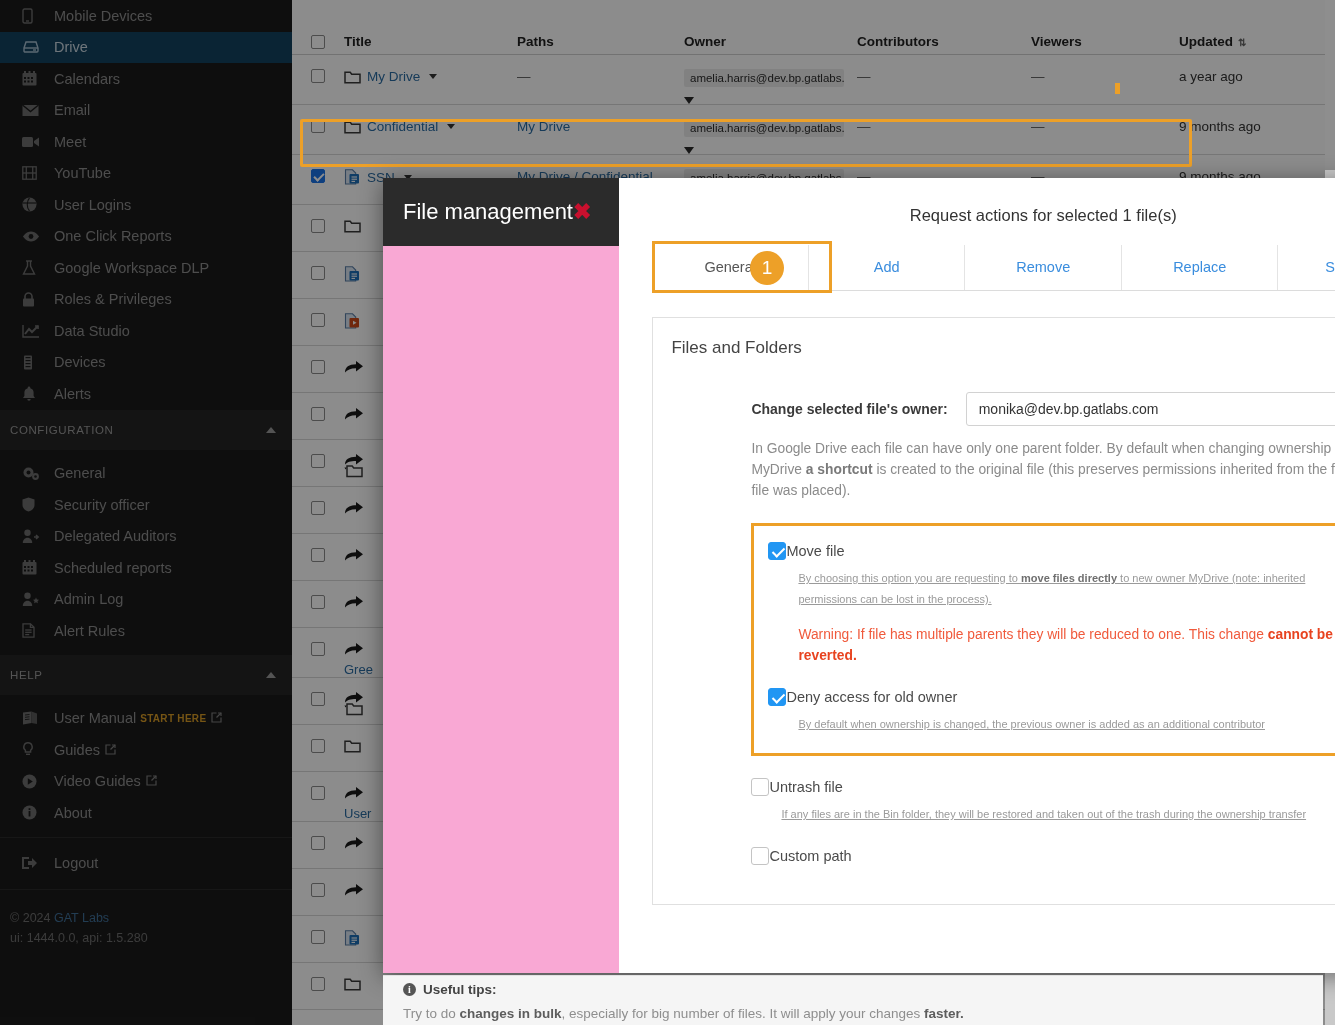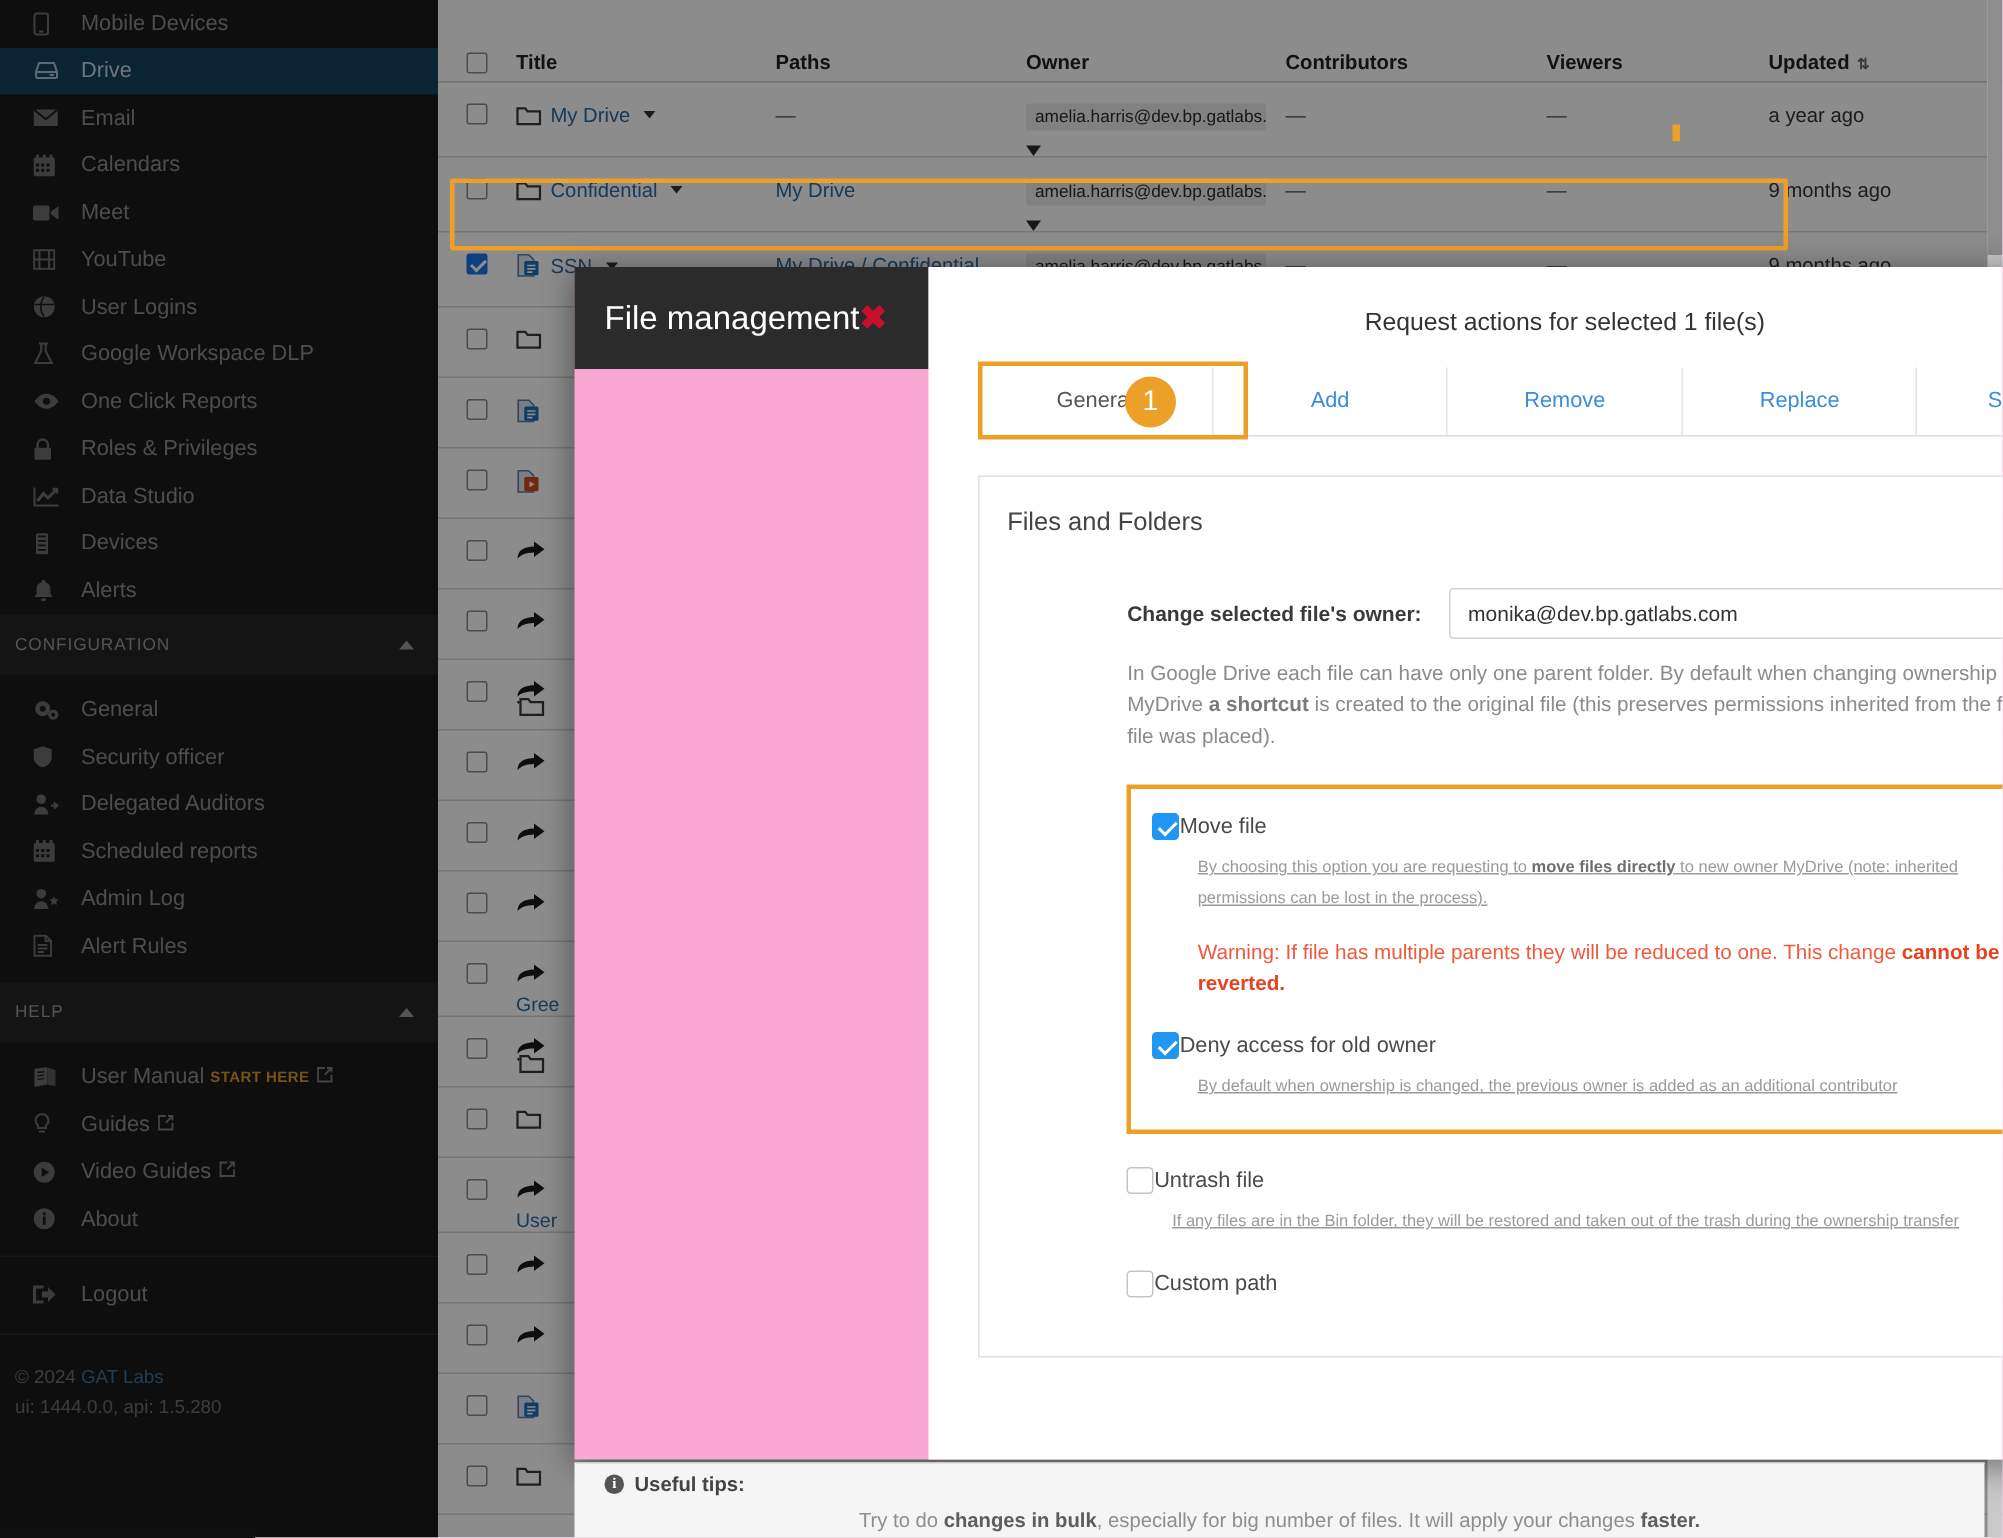--- a/index.html
+++ b/index.html
@@ -270,21 +270,21 @@
 
   .tips {
     position: absolute; left: 383px; top: 975px;
     width: 940px; height: 50px;
     background: #f5f5f5;
     border-top: 1px solid #e2e2e2;
     z-index: 40;
     padding: 6px 20px 0 20px;
   }
   .tips-head { font-size: 13.5px; font-weight: bold; color: #444; display:flex; align-items:center; gap:7px; }
-  .tips-body { font-size: 13.5px; color: #8e8e8e; margin-top: 9px; text-align: center; }
+  .tips-body { font-size: 13.5px; color: #8e8e8e; margin-top: 9px; }
   .tips-body b { color: #5d5d5d; }
   .info-ico {
     width: 13px; height: 13px; border-radius: 50%;
     background: #555; color: #fff; font-size: 10px; font-weight: bold;
     display:inline-flex; align-items:center; justify-content:center; font-family:"Liberation Serif", serif;
   }
   .orange-dot { position: absolute; left: 1115px; top: 83px; width: 5px; height: 11px; background: #eda028; z-index: 22; }
 </style>
 </head>
 <body>
@@ -304,30 +304,20 @@
         </div>
         <div class="nav-item active">
           <span class="nav-icon">
             <svg width="18" height="14" viewBox="0 0 18 14" fill="none" stroke="currentColor" stroke-width="1.4">
               <path d="M2 8 L4 2 H14 L16 8 V11 A1 1 0 0 1 15 12 H3 A1 1 0 0 1 2 11 Z"></path>
               <line x1="2" y1="8" x2="16" y2="8"></line>
               <line x1="11" y1="10" x2="14" y2="10"></line>
             </svg>
           </span>
           <span class="nav-label">Drive</span>
-        </div>
-        <div class="nav-item">
-          <span class="nav-icon">
-            <svg width="17" height="13" viewBox="0 0 17 13" fill="currentColor">
-              <path d="M0 0h17v13H0z" fill="none"></path>
-              <path d="M0.5 1h16v11h-16z" fill="currentColor"></path>
-              <path d="M0.5 1 L8.5 7.5 L16.5 1" fill="none" stroke="#1b1b1b" stroke-width="1.4"></path>
-            </svg>
-          </span>
-          <span class="nav-label">Email</span>
         </div>
         <div class="nav-item">
           <span class="nav-icon">
             <svg width="15" height="15" viewBox="0 0 15 15" fill="currentColor">
               <rect x="0.5" y="2" width="14" height="12.5" rx="1"></rect>
               <rect x="2" y="0" width="2" height="3"></rect>
               <rect x="6.5" y="0" width="2" height="3"></rect>
               <rect x="11" y="0" width="2" height="3"></rect>
               <g fill="#1b1b1b">
                 <rect x="2" y="6" width="2" height="2"></rect>
@@ -336,20 +326,30 @@
                 <rect x="2" y="9.5" width="2" height="2"></rect>
                 <rect x="5.5" y="9.5" width="2" height="2"></rect>
                 <rect x="9" y="9.5" width="2" height="2"></rect>
               </g>
             </svg>
           </span>
           <span class="nav-label">Calendars</span>
         </div>
         <div class="nav-item">
           <span class="nav-icon">
+            <svg width="17" height="13" viewBox="0 0 17 13" fill="currentColor">
+              <path d="M0 0h17v13H0z" fill="none"></path>
+              <path d="M0.5 1h16v11h-16z" fill="currentColor"></path>
+              <path d="M0.5 1 L8.5 7.5 L16.5 1" fill="none" stroke="#1b1b1b" stroke-width="1.4"></path>
+            </svg>
+          </span>
+          <span class="nav-label">Email</span>
+        </div>
+        <div class="nav-item">
+          <span class="nav-icon">
             <svg width="18" height="12" viewBox="0 0 18 12" fill="currentColor">
               <rect x="0" y="1" width="11" height="10" rx="1.5"></rect>
               <path d="M12 5 L17 1.5 V10.5 L12 7 Z"></path>
             </svg>
           </span>
           <span class="nav-label">Meet</span>
         </div>
         <div class="nav-item">
           <span class="nav-icon">
             <svg width="15" height="14" viewBox="0 0 15 14" fill="none" stroke="currentColor" stroke-width="1.3">
@@ -366,35 +366,35 @@
             <svg width="15" height="15" viewBox="0 0 15 15" fill="currentColor">
               <circle cx="7.5" cy="7.5" r="7"></circle>
               <path d="M7.5 1 C4.5 4 4.5 11 7.5 14" fill="none" stroke="#1b1b1b" stroke-width="1.1"></path>
               <path d="M1 6 H14" fill="none" stroke="#1b1b1b" stroke-width="1.1"></path>
             </svg>
           </span>
           <span class="nav-label">User Logins</span>
         </div>
         <div class="nav-item">
           <span class="nav-icon">
+            <svg width="18" height="11" viewBox="0 0 18 11" fill="currentColor">
+              <path d="M9 0.5C4 0.5 1 5.5 1 5.5S4 10.5 9 10.5 17 5.5 17 5.5 14 0.5 9 0.5z"></path>
+              <circle cx="9" cy="5.5" r="2.4" fill="#1b1b1b"></circle>
+            </svg>
+          </span>
+          <span class="nav-label">One Click Reports</span>
+        </div>
+        <div class="nav-item">
+          <span class="nav-icon">
             <svg width="14" height="16" viewBox="0 0 14 16" fill="none" stroke="currentColor" stroke-width="1.4">
               <line x1="4" y1="1" x2="10" y2="1"></line>
               <path d="M5.5 1 V6 L1.5 14 H12.5 L8.5 6 V1"></path>
             </svg>
           </span>
           <span class="nav-label">Google Workspace DLP</span>
-        </div>
-        <div class="nav-item">
-          <span class="nav-icon">
-            <svg width="18" height="11" viewBox="0 0 18 11" fill="currentColor">
-              <path d="M9 0.5C4 0.5 1 5.5 1 5.5S4 10.5 9 10.5 17 5.5 17 5.5 14 0.5 9 0.5z"></path>
-              <circle cx="9" cy="5.5" r="2.4" fill="#1b1b1b"></circle>
-            </svg>
-          </span>
-          <span class="nav-label">One Click Reports</span>
         </div>
         <div class="nav-item">
           <span class="nav-icon">
             <svg width="13" height="15" viewBox="0 0 13 15" fill="currentColor">
               <path d="M3 7V4.5a3.5 3.5 0 0 1 7 0V7" fill="none" stroke="currentColor" stroke-width="1.6"></path>
               <rect x="1" y="6.5" width="11" height="8" rx="1"></rect>
             </svg>
           </span>
           <span class="nav-label">Roles &amp; Privileges</span>
         </div>

